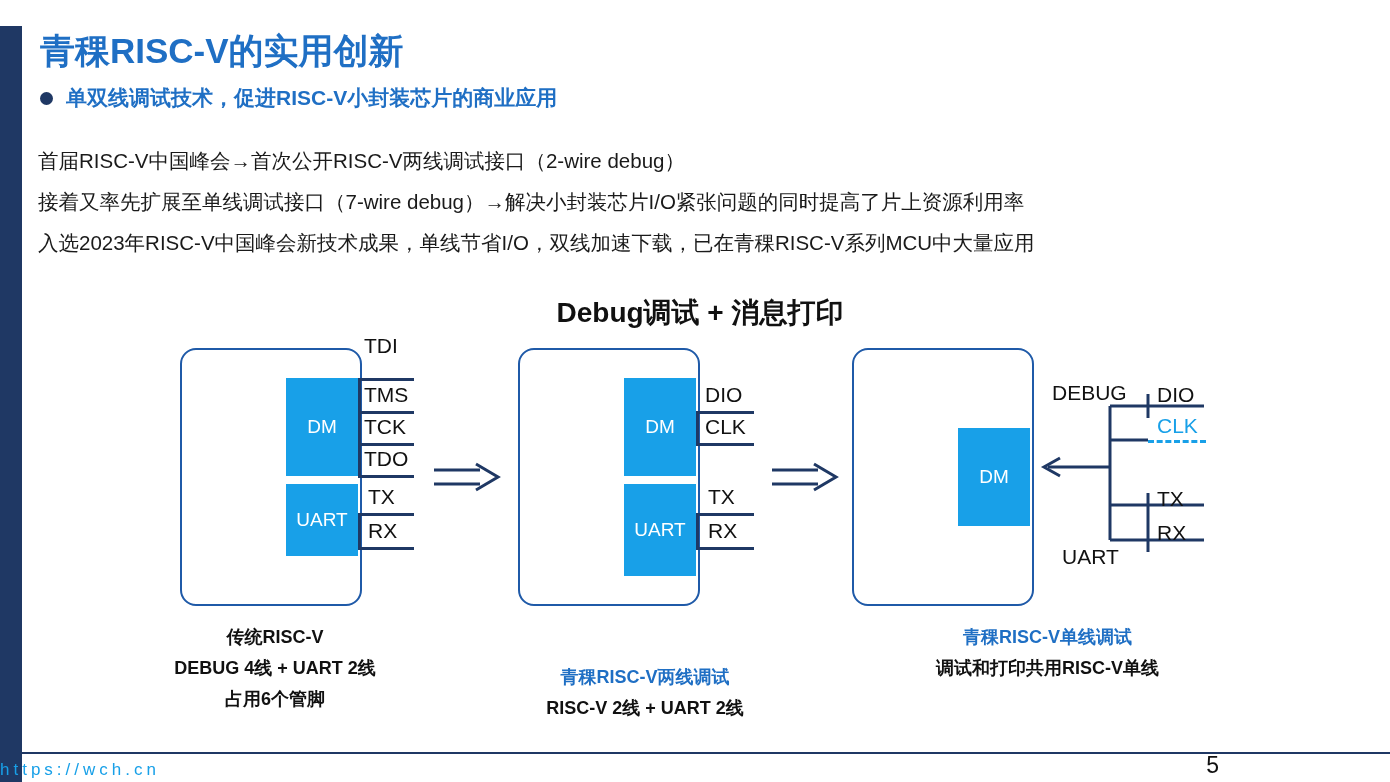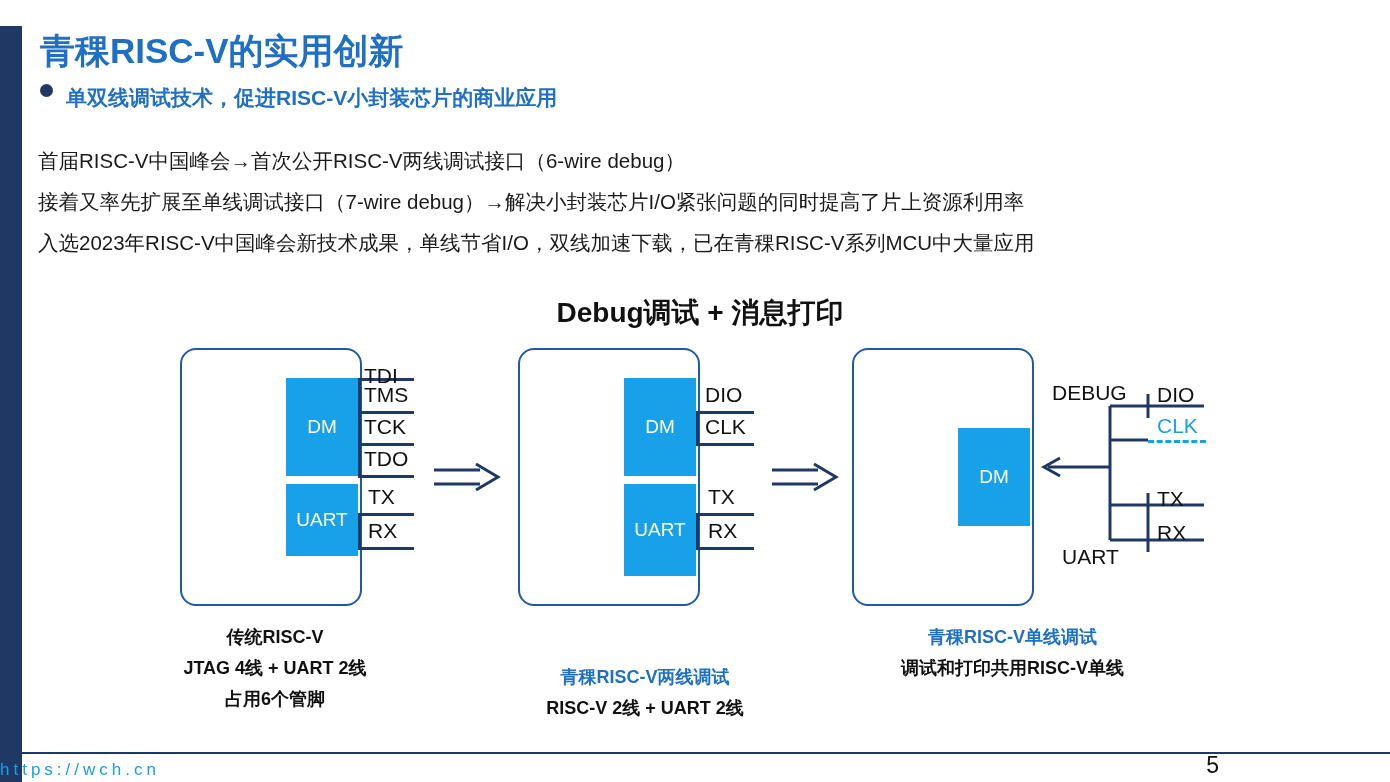--- a/index.html
+++ b/index.html
@@ -48,20 +48,21 @@
     font-size: 35px;
     font-weight: bold;
     color: #1f6fc4;
     letter-spacing: 0px;
     white-space: nowrap;
   }
   .subtitle-row {
     position: absolute;
     left: 40px; top: 84px;
     display: flex;
+    align-items: center;
     gap: 13px;
   }
   .bullet-dot {
     width: 13px; height: 13px;
     border-radius: 50%;
     background: #1f3864;
     display: inline-block;
   }
   .subtitle {
     font-size: 21px;
@@ -184,21 +185,21 @@
   <div class="edge-bar-foot"></div>
 
   <div class="title">青稞RISC-V的实用创新</div>
 
   <div class="subtitle-row">
     <span class="bullet-dot"></span>
     <span class="subtitle">单双线调试技术，促进RISC-V小封装芯片的商业应用</span>
   </div>
 
   <div class="body-lines">
-    <div class="body-line">首届RISC-V中国峰会→首次公开RISC-V两线调试接口（6-wire debug）</div>
+    <div class="body-line">首届RISC-V中国峰会→首次公开RISC-V两线调试接口（2-wire debug）</div>
     <div class="body-line">接着又率先扩展至单线调试接口（7-wire debug）→解决小封装芯片I/O紧张问题的同时提高了片上资源利用率</div>
     <div class="body-line">入选2023年RISC-V中国峰会新技术成果，单线节省I/O，双线加速下载，已在青稞RISC-V系列MCU中大量应用</div>
   </div>
 
   <div class="diagram-title">
     <span>Debug调试 + 消息打印</span>
   </div>
 
   <div class="chip" style="left:180px; top:348px; width:178px; height:254px;"></div>
   <div class="blk" style="left:286px; top:378px; width:72px; height:98px;">DM</div>
@@ -206,30 +207,30 @@
 
   <div class="pinline" style="left:358px; top:378px; width:56px;"></div>
   <div class="pinline" style="left:358px; top:411px; width:56px;"></div>
   <div class="pinline" style="left:358px; top:443px; width:56px;"></div>
   <div class="pinline" style="left:358px; top:475px; width:56px;"></div>
   <div class="pinline" style="left:358px; top:513px; width:56px;"></div>
   <div class="pinline" style="left:358px; top:547px; width:56px;"></div>
   <div class="vline" style="left:358px; top:378px; height:98px;"></div>
   <div class="vline" style="left:358px; top:513px; height:35px;"></div>
 
-  <div class="pinlabel" style="left:364px; top:364px;">TDI</div>
+  <div class="pinlabel" style="left:364px; top:334px;">TDI</div>
   <div class="pinlabel" style="left:364px; top:383px;">TMS</div>
   <div class="pinlabel" style="left:364px; top:415px;">TCK</div>
   <div class="pinlabel" style="left:364px; top:447px;">TDO</div>
   <div class="pinlabel" style="left:368px; top:485px;">TX</div>
   <div class="pinlabel" style="left:368px; top:519px;">RX</div>
 
   <div class="caption" style="left:150px; top:622px; width:250px;">
     <div>传统RISC-V</div>
-    <div>JTAG 4线 + UART 2线</div>
+    <div>DEBUG 4线 + UART 2线</div>
     <div>占用6个管脚</div>
   </div>
 
   <svg class="bigarrow" style="left:432px; top:462px;" viewBox="0 0 70 34">
     <path d="M2,8 L48,8 M2,22 L48,22 M44,2 L66,15 L44,28" fill="none" stroke="#1f3864" stroke-width="3"></path>
   </svg>
 
   <div class="chip" style="left:518px; top:348px; width:178px; height:254px;"></div>
   <div class="blk" style="left:624px; top:378px; width:72px; height:98px;">DM</div>
   <div class="blk" style="left:624px; top:484px; width:72px; height:92px;">UART</div>
@@ -281,21 +282,21 @@
   <div class="dashline" style="left:1148px; top:440px; width:58px;"></div>
 
   <div class="pinlabel" style="left:1157px; top:383px;">DIO</div>
   <div class="pinlabel" style="left:1157px; top:414px; color:#18a0e8;">CLK</div>
   <div class="pinlabel" style="left:1157px; top:487px;">TX</div>
   <div class="pinlabel" style="left:1157px; top:521px;">RX</div>
 
   <div class="pinlabel" style="left:1052px; top:381px;">DEBUG</div>
   <div class="pinlabel" style="left:1062px; top:545px;">UART</div>
 
-  <div class="caption" style="left:840px; top:622px; width:345px;">
+  <div class="caption" style="left:875px; top:622px; width:345px;">
     <div class="hl">青稞RISC-V单线调试</div>
     <div>调试和打印共用RISC-V单线</div>
   </div>
 
   <div class="footer-line"></div>
   <div class="footer-url">https://wch.cn</div>
   <div class="page-no">5</div>
 
 </div>
 

